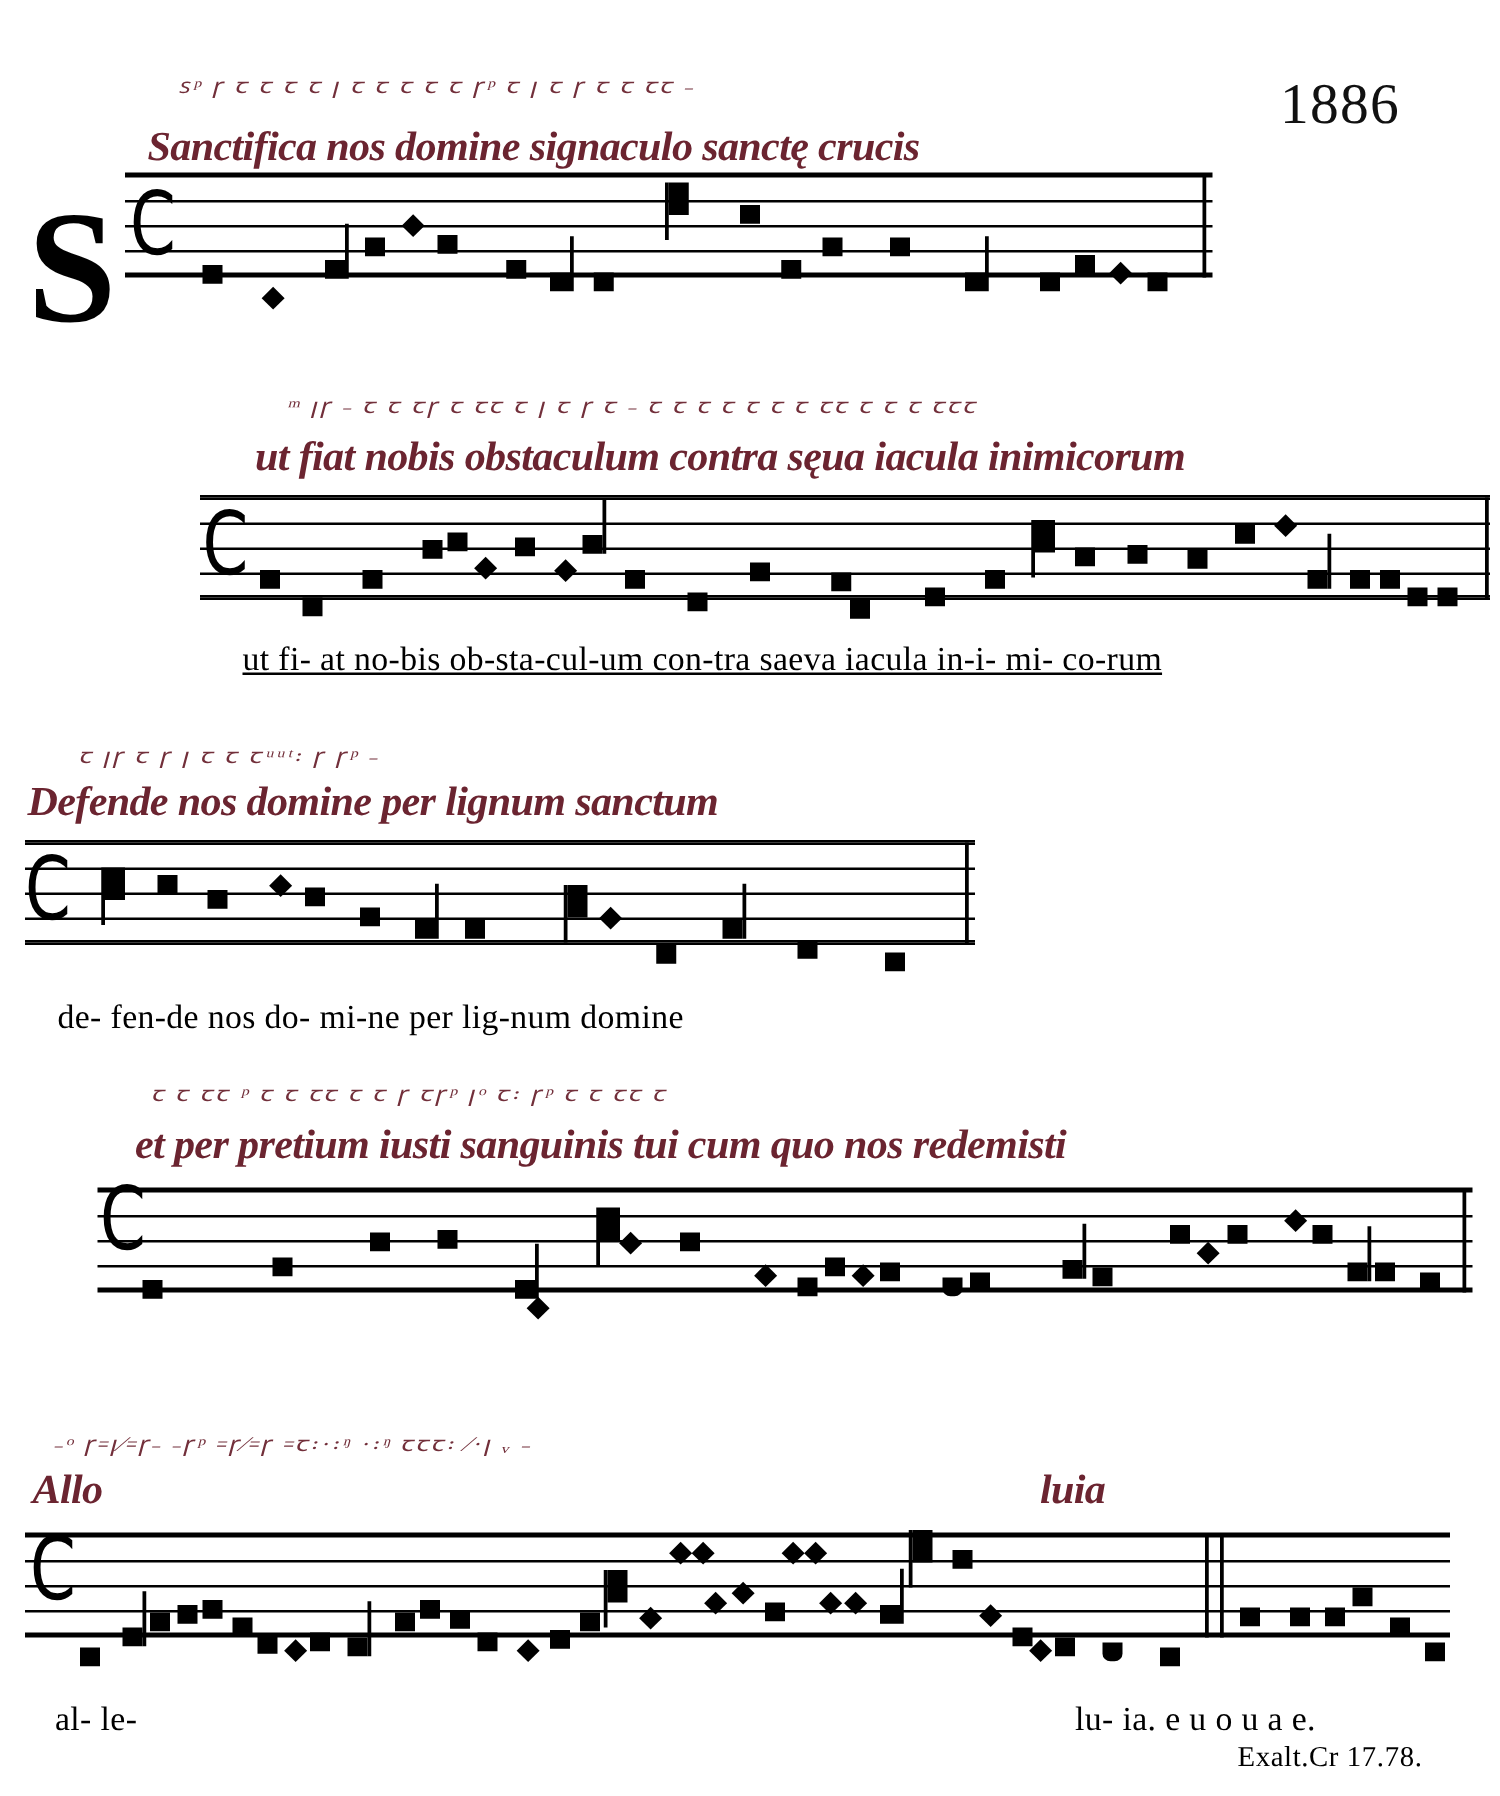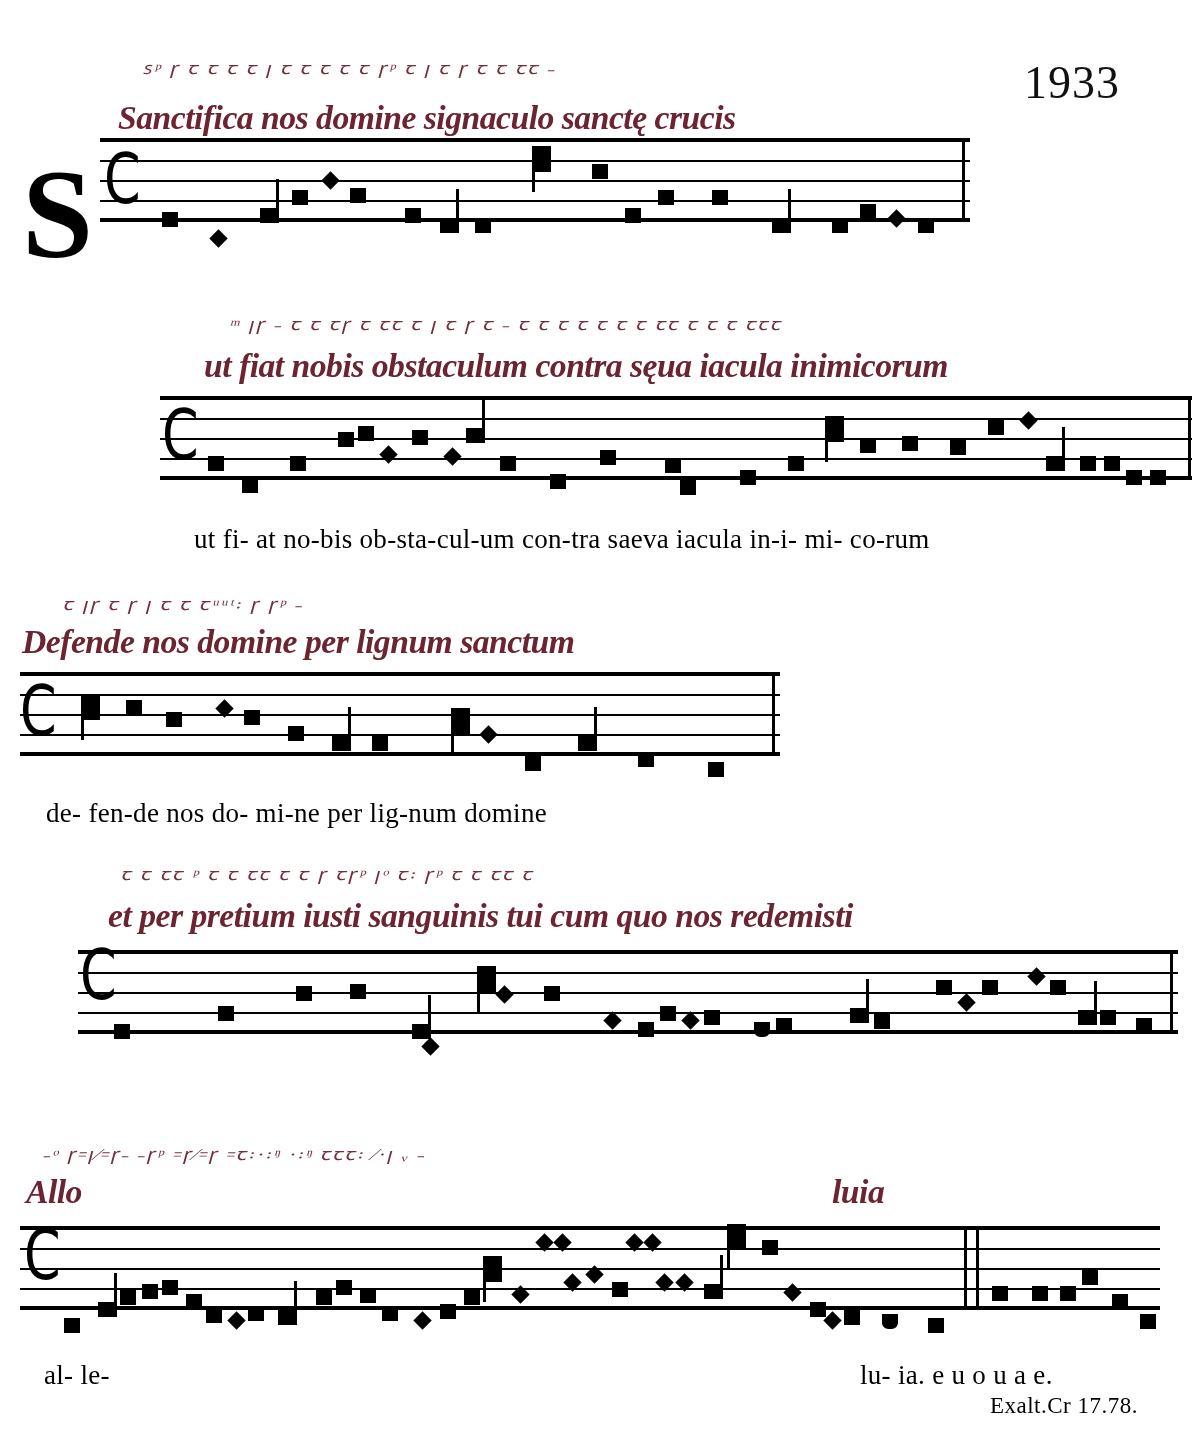--- a/index.html
+++ b/index.html
@@ -165,21 +165,21 @@
     font-size: 23px;
     color: #000;
     letter-spacing: .5px;
   }
 </style>
 </head>
 <body>
 
 <div class="page">
 
-  <div class="chant-number">1933</div>
+  <div class="chant-number">1886</div>
 
   <div class="system" style="left:0; top:40px; width:1200px; height:250px;">
 
     <div class="neume-row" style="left:140px; top:10px;">ꜱᵖ   ꞅ ꞇ ꞇ ꞇ   ꞇ ꞁ ꞇ ꞇ  ꞇ ꞇ ꞇ ꞅᵖ ꞇ  ꞁ ꞇ ꞅ  ꞇ   ꞇ ꞇꞇ ˗</div>
 
     <div class="gothic-text" style="left:118px; top:60px;">Sanctifica nos domine signaculo sanctę crucis</div>
 
     <div class="staff" style="left:100px; top:98px; width:870px; height:82px;">
       <div class="line" style="top:0;"></div>
       <div class="line" style="top:20px;"></div>
@@ -253,21 +253,21 @@
       <div class="note punctum" style="left:828px; top:22px;"></div>
       <div class="note diamond" style="left:862px; top:16px;"></div>
       <div class="note punctum stemup" style="left:886px; top:58px;"></div>
       <div class="note punctum" style="left:920px; top:58px;"></div>
       <div class="note punctum" style="left:944px; top:58px;"></div>
       <div class="note punctum" style="left:966px; top:72px;"></div>
       <div class="note punctum" style="left:990px; top:72px;"></div>
       <div class="barline" style="left:1028px; top:0; height:82px;"></div>
     </div>
 
-    <div class="lyrics" style="left:194px; top:224px;">ut fi- at no-bis  ob-sta-cul-um  con-tra saeva iacula in-i-  mi- co-rum</div>
+    <div class="lyrics" style="left:194px; top:212px;text-decoration:underline;">ut fi- at no-bis  ob-sta-cul-um  con-tra saeva iacula in-i-  mi- co-rum</div>
   </div>
 
   <div class="system" style="left:0; top:580px; width:1200px; height:260px;">
 
     <div class="neume-row" style="left:60px; top:6px;">ꞇ ꞁꞅ ꞇ    ꞅ   ꞁ ꞇ ꞇ   ꞇᵘᵘᵗ꞉   ꞅ     ꞅᵖ    ˗</div>
 
     <div class="gothic-text" style="left:22px; top:44px;">Defende nos domine per lignum sanctum</div>
 
     <div class="staff" style="left:20px; top:92px; width:760px; height:82px;">
       <div class="line" style="top:0;"></div>

